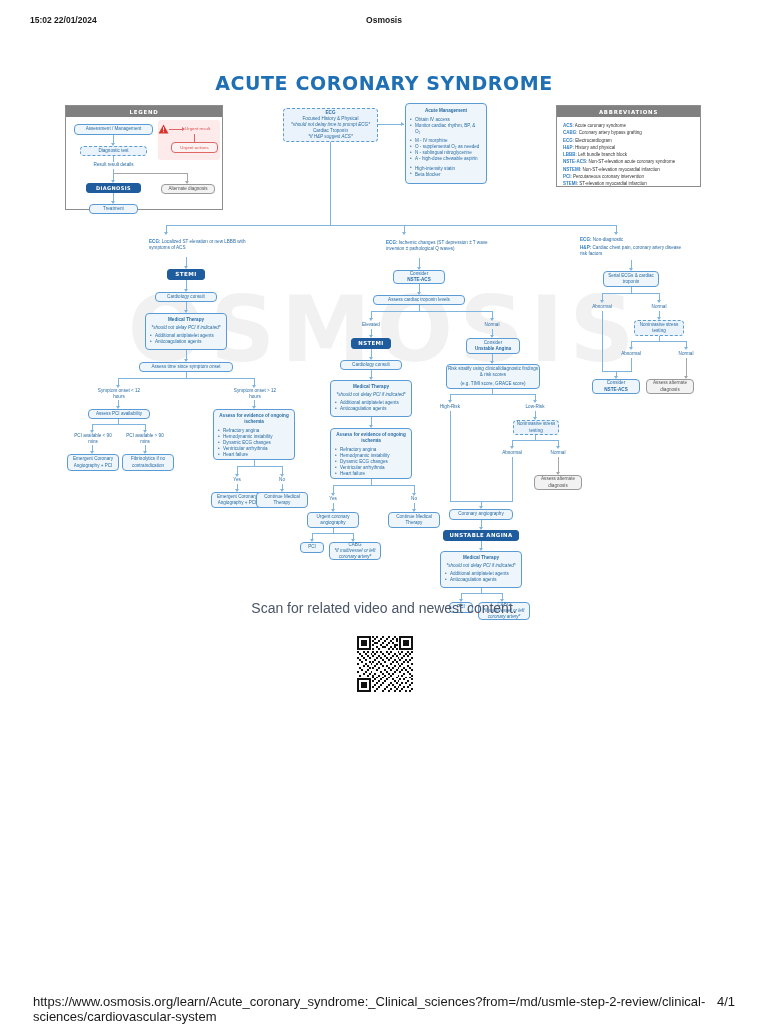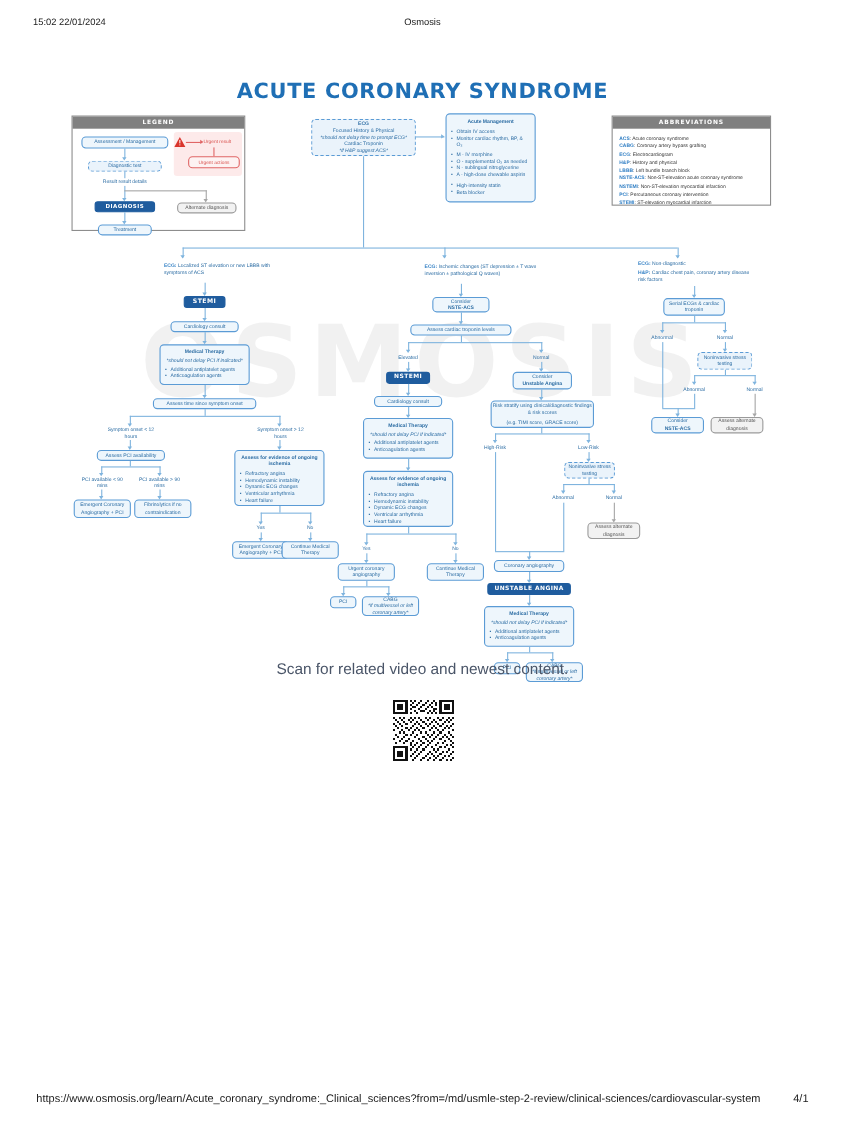--- a/index.html
+++ b/index.html
@@ -2,24 +2,24 @@
 <html><head>
 <meta charset="utf-8">
 <style>
   html,body{margin:0;padding:0;}
   body{
     width:768px;height:1024px;background:#ffffff;
     font-family:"Liberation Sans", sans-serif;
     color:#231f20;position:relative;overflow:hidden;
   }
   
-  .pg-head{position:absolute;top:15px;left:0;width:728px;height:14px;font-size:8.5px;color:#1a1a1a;}
+  .pg-head{position:absolute;top:15px;left:0;width:728px;height:14px;font-size:8.5px;color:#1a1a1a;font-weight:bold;}
   .pg-head .ph-date{position:absolute;left:30px;top:0;}
   .pg-head .ph-title{position:absolute;left:0;top:0;width:768px;text-align:center;}
-  .pg-foot{position:absolute;bottom:18px;left:0;width:768px;height:12px;font-size:10px;color:#1a1a1a;}
+  .pg-foot{position:absolute;bottom:18px;left:0;width:768px;height:12px;font-size:13px;color:#1a1a1a;}
   .pg-foot .pf-url{position:absolute;left:33px;top:0;}
   .pg-foot .pf-page{position:absolute;right:33px;top:0;}
 
   
   .watermark{
     position:absolute;left:48px;top:250px;width:672px;height:160px;
     font-size:90px;font-weight:bold;color:rgba(120,120,120,.10);
     letter-spacing:6px;text-align:center;line-height:160px;
     font-family:"DejaVu Sans",sans-serif;pointer-events:none;user-select:none;
   }

